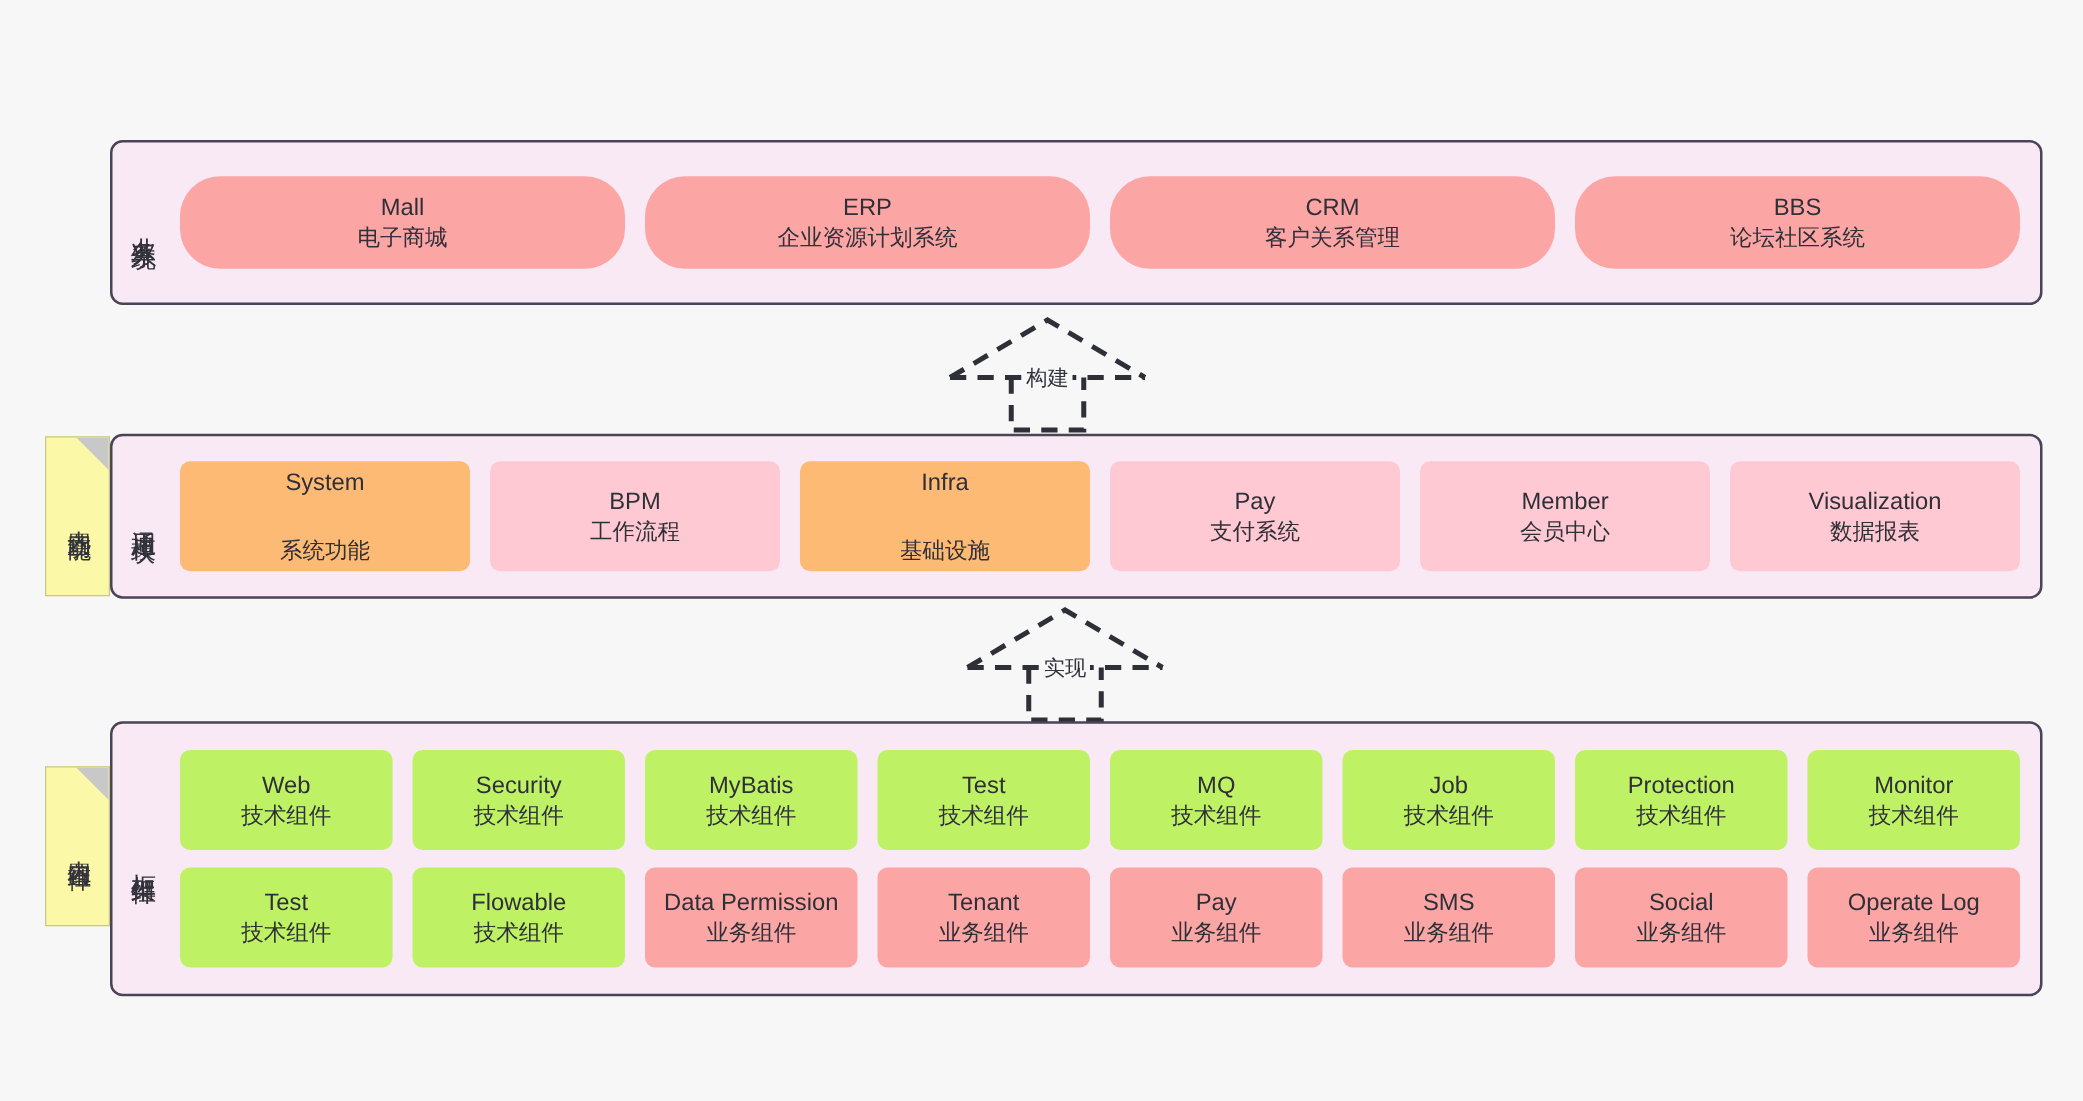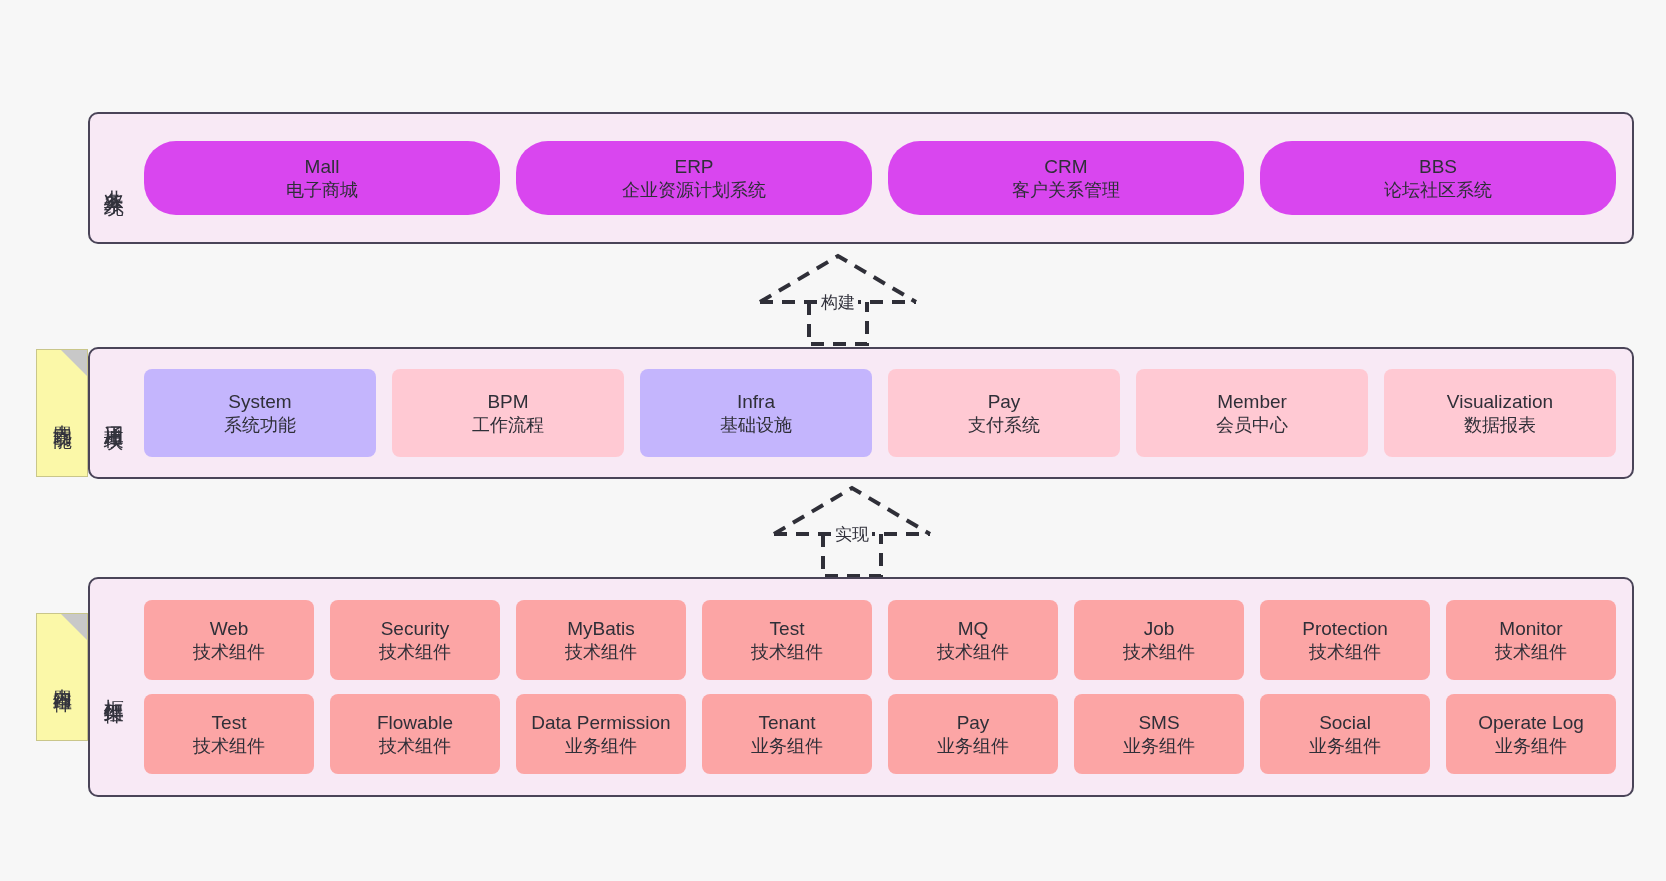--- a/index.html
+++ b/index.html
@@ -83,24 +83,24 @@
     justify-content: center;
     text-align: center;
     line-height: 1.25;
     color: #2f2f38;
     padding: 6px 4px;
   }
   .card .en { font-size: 19px; }
   .card .cn { font-size: 18px; }
 
   
-  .c-blue        { background: #d946ef; border-radius: 32px; }
-  .c-red         { background: #c4b5fd; }
+  .c-blue        { background: #fca5a5; border-radius: 32px; }
+  .c-red         { background: #fdba74; justify-content: space-between; }
   .c-pink        { background: #ffc9d3; }
-  .c-green       { background: #fca5a5; }
+  .c-green       { background: #bef264; }
   .c-lightgreen  { background: #fca5a5; }
 
   
   #layer-business {
     left: 88px;
     top: 112px;
     width: 1546px;
     height: 132px;
   }
   #layer-business .card { height: 74px; }

